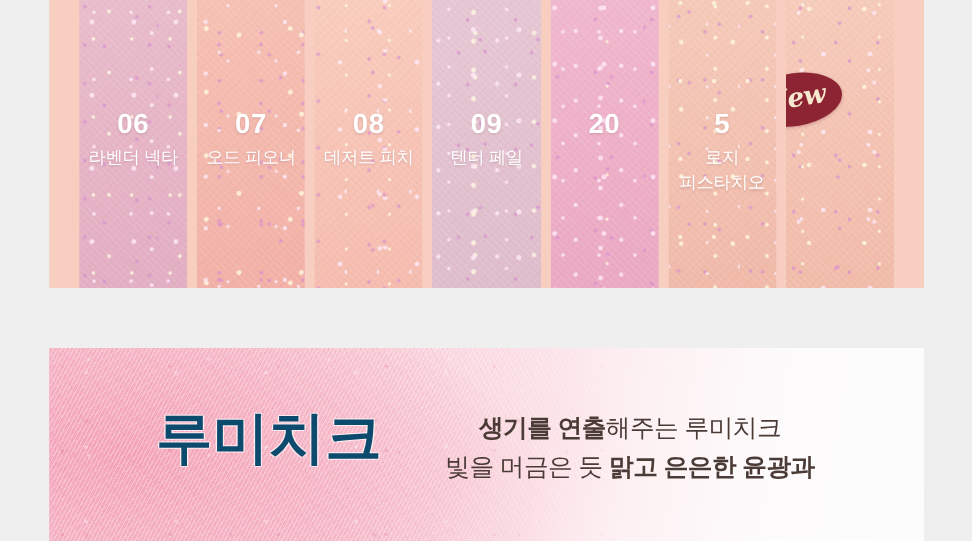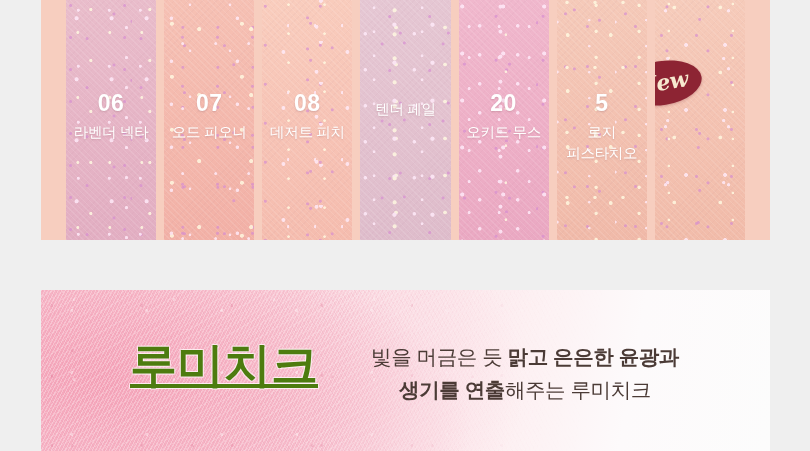--- a/index.html
+++ b/index.html
@@ -229,32 +229,32 @@
       <span class="swatch-name">데저트 피치</span>
     </div>
   </div>
   <div class="swatch-sep"></div>
 
   <div class="swatch">
     <div class="sheen" style="background: linear-gradient(170deg, rgb(229, 199, 211) 0%, rgb(227, 194, 207) 48%, rgb(222, 188, 203) 100%);"></div>
     <div class="weave"></div>
     <div class="glitter" style="background-image: radial-gradient(circle at 55.8% 43.2%, rgba(255, 250, 225, 0.95) 0px, rgba(255, 250, 225, 0.95) 1.71px, rgba(255, 255, 255, 0) 2.41px), radial-gradient(circle at 29.3% 32.3%, rgba(255, 235, 250, 0.95) 0px, rgba(255, 235, 250, 0.95) 1.04px, rgba(255, 255, 255, 0) 1.74px), radial-gradient(circle at 90.7% 64.9%, rgba(255, 235, 250, 0.95) 0px, rgba(255, 235, 250, 0.95) 1.76px, rgba(255, 255, 255, 0) 2.46px), radial-gradient(circle at 73.5% 74.3%, rgba(255, 250, 225, 0.95) 0px, rgba(255, 250, 225, 0.95) 1.48px, rgba(255, 255, 255, 0) 2.18px), radial-gradient(circle at 10.8% 93.9%, rgba(255, 235, 250, 0.95) 0px, rgba(255, 235, 250, 0.95) 1.39px, rgba(255, 255, 255, 0) 2.09px), radial-gradient(circle at 36.2% 57.1%, rgba(214, 140, 210, 0.75) 0px, rgba(214, 140, 210, 0.75) 1.1px, rgba(255, 255, 255, 0) 1.9px), radial-gradient(circle at 59.1% 55.8%, rgba(214, 140, 210, 0.75) 0px, rgba(214, 140, 210, 0.75) 1.1px, rgba(255, 255, 255, 0) 1.9px), radial-gradient(circle at 74.3% 30.7%, rgba(214, 140, 210, 0.75) 0px, rgba(214, 140, 210, 0.75) 1.1px, rgba(255, 255, 255, 0) 1.9px), radial-gradient(circle at 84% 47.2%, rgba(214, 140, 210, 0.75) 0px, rgba(214, 140, 210, 0.75) 1.1px, rgba(255, 255, 255, 0) 1.9px); background-size: 62px 24px, 48px 24px, 38px 38px, 49px 37px, 49px 36px, 61px 77px, 75px 77px, 40px 54px, 48px 70px;"></div>
     <div class="swatch-label">
+      <span class="swatch-num">09</span>
       <span class="swatch-name">텐더 페일</span>
     </div>
   </div>
   <div class="swatch-sep"></div>
 
   <div class="swatch">
     <div class="sheen" style="background: linear-gradient(170deg, rgb(240, 184, 205) 0%, rgb(238, 176, 199) 48%, rgb(234, 168, 194) 100%);"></div>
     <div class="weave"></div>
     <div class="glitter" style="background-image: radial-gradient(circle at 78.1% 93.7%, rgba(255, 250, 225, 0.95) 0px, rgba(255, 250, 225, 0.95) 0.96px, rgba(255, 255, 255, 0) 1.66px), radial-gradient(circle at 60.1% 26.4%, rgba(255, 235, 250, 0.95) 0px, rgba(255, 235, 250, 0.95) 1.62px, rgba(255, 255, 255, 0) 2.32px), radial-gradient(circle at 7.8% 13.8%, rgba(255, 235, 250, 0.95) 0px, rgba(255, 235, 250, 0.95) 1.67px, rgba(255, 255, 255, 0) 2.37px), radial-gradient(circle at 54.6% 89.1%, rgba(255, 235, 250, 0.95) 0px, rgba(255, 235, 250, 0.95) 1.41px, rgba(255, 255, 255, 0) 2.11px), radial-gradient(circle at 33.8% 85.7%, rgba(255, 235, 250, 0.95) 0px, rgba(255, 235, 250, 0.95) 1.14px, rgba(255, 255, 255, 0) 1.84px), radial-gradient(circle at 78.7% 37%, rgba(214, 140, 210, 0.75) 0px, rgba(214, 140, 210, 0.75) 1.1px, rgba(255, 255, 255, 0) 1.9px), radial-gradient(circle at 12.2% 95.7%, rgba(214, 140, 210, 0.75) 0px, rgba(214, 140, 210, 0.75) 1.1px, rgba(255, 255, 255, 0) 1.9px), radial-gradient(circle at 68.8% 98.5%, rgba(214, 140, 210, 0.75) 0px, rgba(214, 140, 210, 0.75) 1.1px, rgba(255, 255, 255, 0) 1.9px), radial-gradient(circle at 99.1% 36.7%, rgba(214, 140, 210, 0.75) 0px, rgba(214, 140, 210, 0.75) 1.1px, rgba(255, 255, 255, 0) 1.9px); background-size: 60px 37px, 69px 25px, 41px 47px, 38px 29px, 30px 31px, 47px 44px, 45px 67px, 69px 71px, 79px 62px;"></div>
     <div class="swatch-label">
       <span class="swatch-num">20</span>
-      <span class="swatch-name">오키드 무스</span>
     </div>
   </div>
   <div class="swatch-sep"></div>
 
   <div class="swatch">
     <div class="sheen" style="background: linear-gradient(170deg, rgb(245, 202, 185) 0%, rgb(243, 194, 177) 48%, rgb(240, 185, 168) 100%);"></div>
     <div class="weave"></div>
     <div class="glitter" style="background-image: radial-gradient(circle at 0.4% 44.1%, rgba(255, 235, 250, 0.95) 0px, rgba(255, 235, 250, 0.95) 1.11px, rgba(255, 255, 255, 0) 1.81px), radial-gradient(circle at 90.9% 20.5%, rgba(255, 250, 225, 0.95) 0px, rgba(255, 250, 225, 0.95) 1.3px, rgba(255, 255, 255, 0) 2px), radial-gradient(circle at 24.9% 62.6%, rgba(255, 250, 225, 0.95) 0px, rgba(255, 250, 225, 0.95) 1.57px, rgba(255, 255, 255, 0) 2.27px), radial-gradient(circle at 35.7% 3.8%, rgba(255, 250, 225, 0.95) 0px, rgba(255, 250, 225, 0.95) 1.34px, rgba(255, 255, 255, 0) 2.04px), radial-gradient(circle at 56.7% 77.5%, rgba(255, 235, 250, 0.95) 0px, rgba(255, 235, 250, 0.95) 0.9px, rgba(255, 255, 255, 0) 1.6px), radial-gradient(circle at 21.2% 16.8%, rgba(214, 140, 210, 0.75) 0px, rgba(214, 140, 210, 0.75) 1.1px, rgba(255, 255, 255, 0) 1.9px), radial-gradient(circle at 65.3% 35.6%, rgba(214, 140, 210, 0.75) 0px, rgba(214, 140, 210, 0.75) 1.1px, rgba(255, 255, 255, 0) 1.9px), radial-gradient(circle at 63.4% 66.3%, rgba(214, 140, 210, 0.75) 0px, rgba(214, 140, 210, 0.75) 1.1px, rgba(255, 255, 255, 0) 1.9px), radial-gradient(circle at 14.1% 26.1%, rgba(214, 140, 210, 0.75) 0px, rgba(214, 140, 210, 0.75) 1.1px, rgba(255, 255, 255, 0) 1.9px); background-size: 58px 50px, 43px 26px, 43px 56px, 28px 65px, 57px 26px, 82px 59px, 65px 57px, 48px 40px, 60px 53px;"></div>
     <div class="swatch-label">
       <span class="swatch-num">5</span>
@@ -275,18 +275,18 @@
 
   <div class="swatch-gap-right"></div>
 </div>
 
 <div id="brand-banner">
   <div class="powder"></div>
   <div class="powder-grain"></div>
   <div class="powder-speck"></div>
 </div>
 
-<div id="brand-title" style="color: #4d7c0f; text-decoration: underline;">루미치크</div>
+<div id="brand-title" style="color: #0c4a6e;">루미치크</div>
 
 <div id="brand-desc">
+  <span class="ln"><b>생기를 연출</b><i>해주는 루미치크</i></span>
   <span class="ln"><i>빛을 머금은 듯 </i><b>맑고 은은한 윤광과</b></span>
-  <span class="ln"><b>생기를 연출</b><i>해주는 루미치크</i></span>
 </div>
 
 </body></html>

